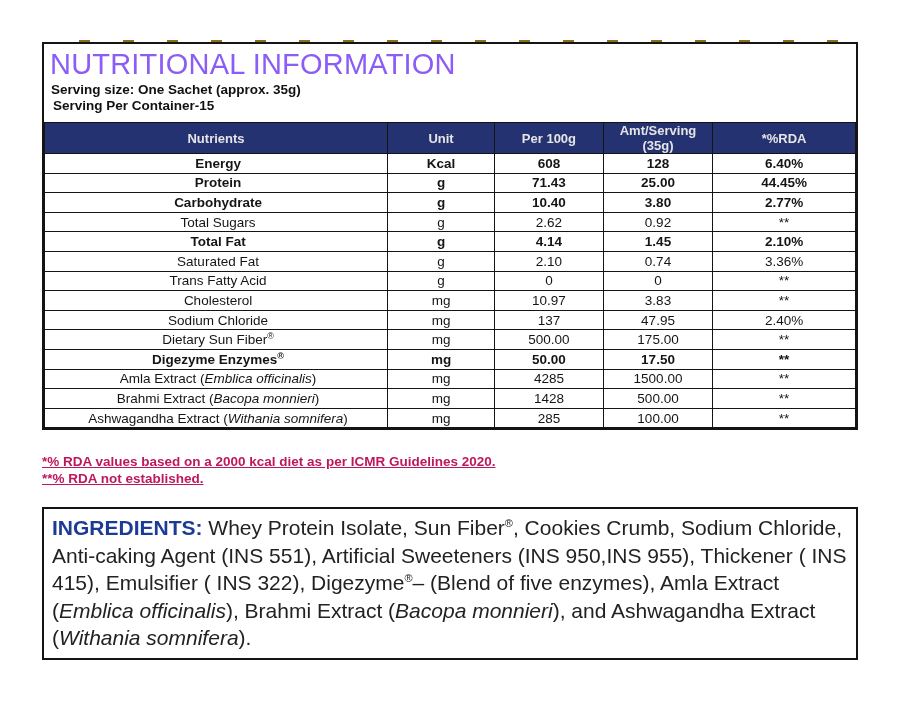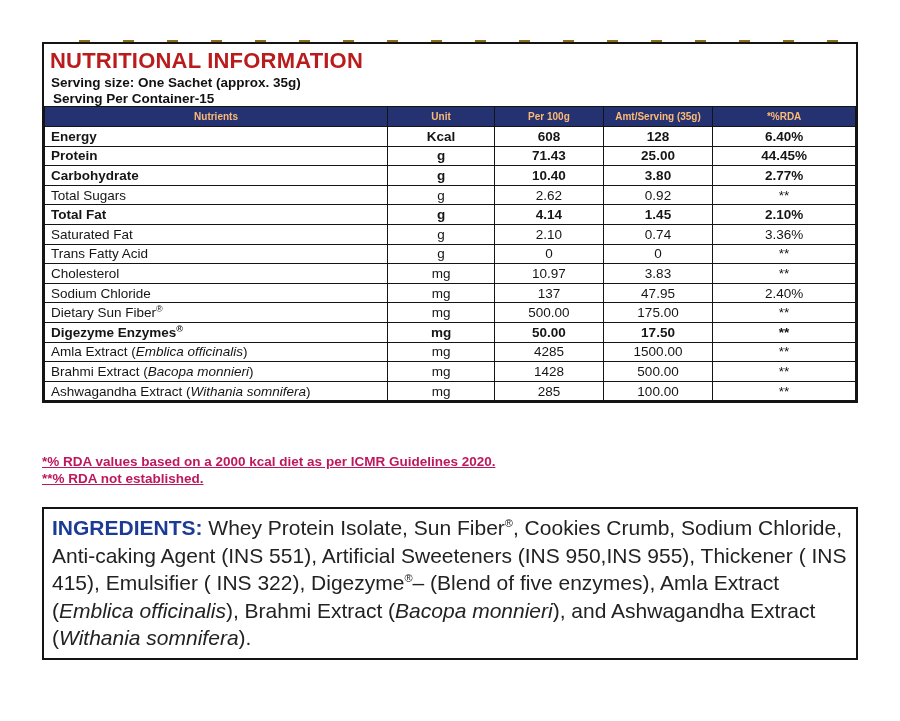--- a/index.html
+++ b/index.html
@@ -13,40 +13,40 @@
   .gold-dashes{
     position:absolute;left:46px;top:40px;width:806px;height:3px;
     background:repeating-linear-gradient(90deg, transparent 0 33px, #8a6d1d 33px 44px);
   }
   .nutri-box{
     position:absolute;left:42px;top:42px;width:812px;
     border:2px solid #141414;background:#fff;
   }
   .panel-title{
     margin:4px 0 1px 6px;
-    font-size:22px;font-weight:bold;color:#b91c1c;letter-spacing:.2px;
+    font-size:29px;font-weight:normal;color:#8b5cf6;letter-spacing:.2px;
   }
   .serving-line{
     margin:1px 0 1px 7px;font-size:13.5px;font-weight:bold;color:#111;
   }
-  .serving-line.second{margin-left:9px;margin-bottom:0;}
+  .serving-line.second{margin-left:9px;margin-bottom:9px;}
   table.nutri{
     width:100%;border-collapse:collapse;table-layout:fixed;
     font-size:13.5px;
   }
   table.nutri th{
-    background:#253272;color:#fdba74;font-size:10px;font-weight:bold;
+    background:#253272;color:#e5e5e5;font-size:13px;font-weight:bold;
     height:19px;padding:0;border:1.5px solid #141414;
   }
   table.nutri td{
     border:1.5px solid #141414;height:18.6px;padding:0 2px;
     text-align:center;vertical-align:middle;color:#151515;
   }
   table.nutri td.name{
-    text-align:left;padding-left:6px;
+    text-align:center;padding-left:6px;
   }
   tr.boldrow td{font-weight:bold;}
   sup.reg{font-size:9px;vertical-align:super;line-height:0;}
   .footnotes{
     position:absolute;left:42px;top:454px;
     font-size:13.5px;font-weight:bold;line-height:16.5px;color:#be185d;text-decoration:underline;
   }
   .ing-box{
     position:absolute;left:42px;top:507px;width:796px;
     border:2px solid #141414;background:#fff;

